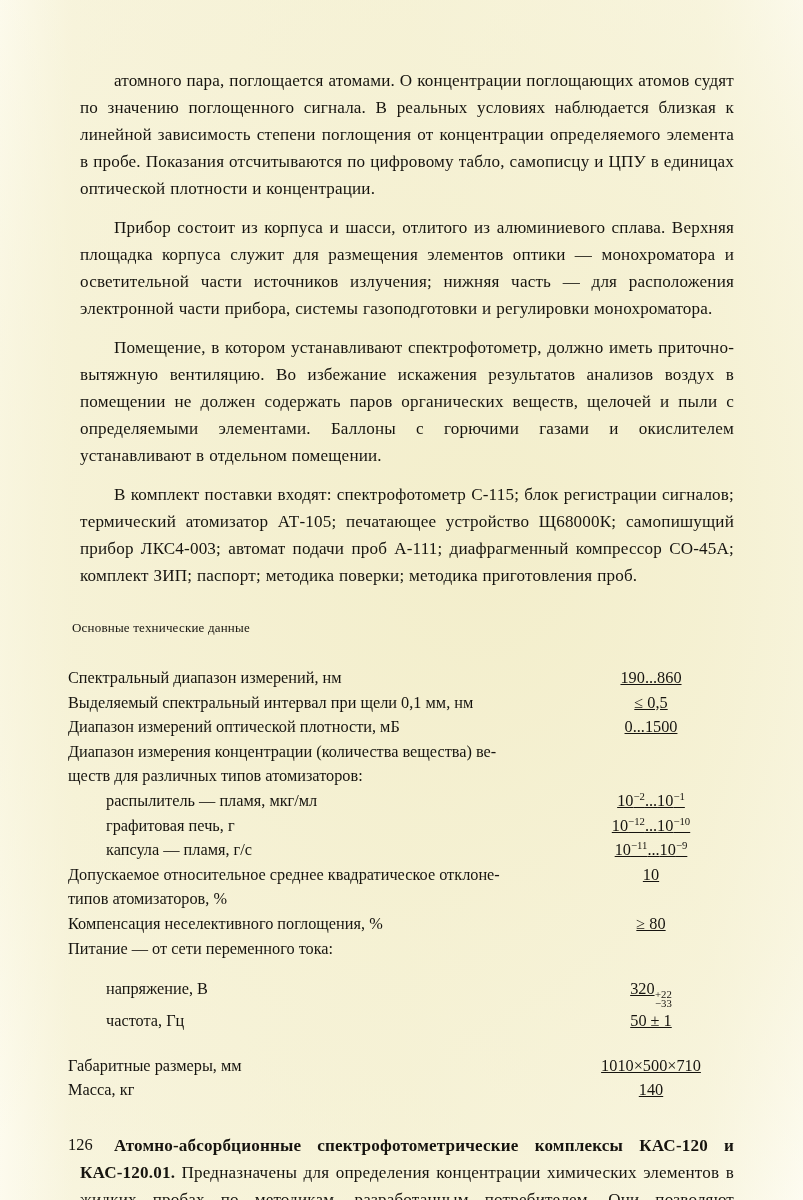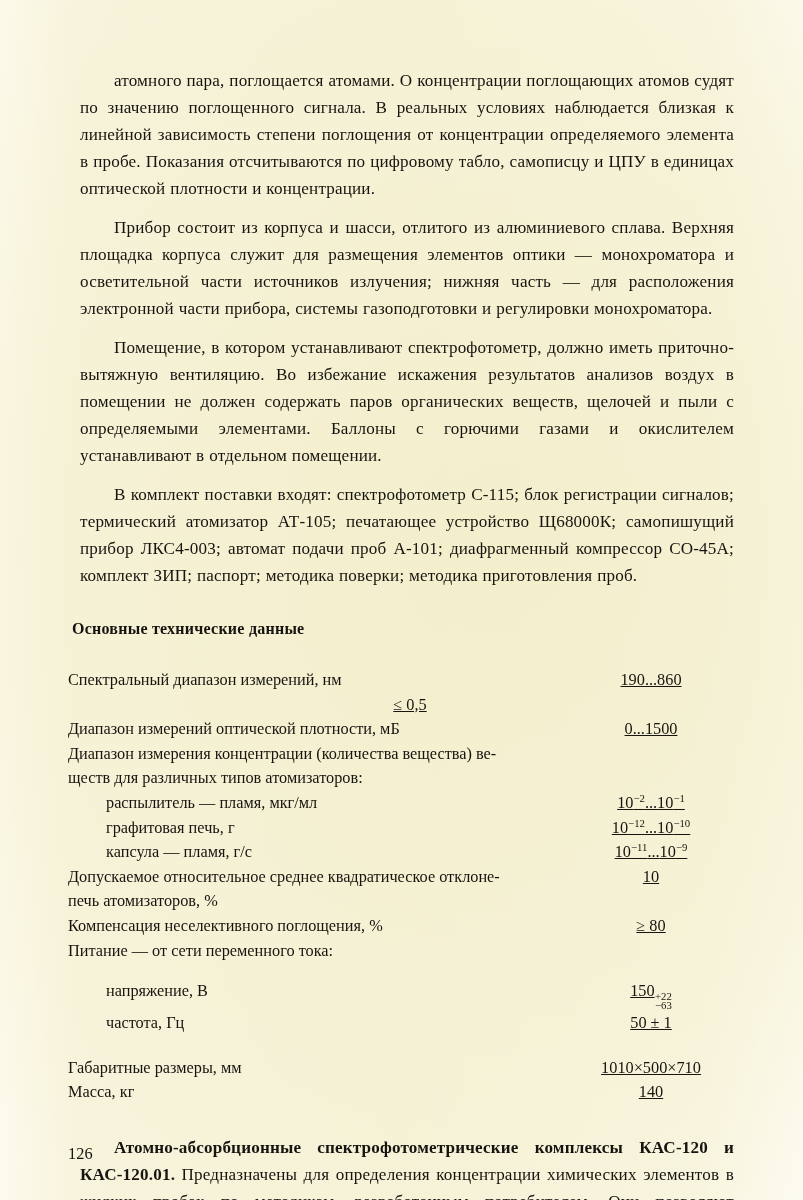--- a/index.html
+++ b/index.html
@@ -39,22 +39,22 @@
     text-align: justify;
     text-indent: 34px;
     letter-spacing: 0.01em;
     word-spacing: 0.02em;
   }
 
   .lead { font-weight: bold; }
 
   h2.section-title {
     margin: 31px 0 0 0;
-    font-size: 16px;
-    font-weight: bold;
+    font-size: 13px;
+    font-weight: normal;
     letter-spacing: 0.015em;
     text-indent: 4px;
   }
 
   
   .specs {
     margin-top: 30px;
     width: 678px;
   }
   .spec-row {
@@ -95,48 +95,49 @@
     line-height: 1.0;
     margin-left: 0.5px;
     text-align: left;
   }
   .stack .up { margin-bottom: 0px; }
   .stack .dn { margin-top: -1px; }
 
   .page-number {
     position: absolute;
     left: 68px;
-    bottom: 36px;
+    bottom: 45px;
     font-size: 16.4px;
     text-align: right;
   }
 
   .par-gap-1 { margin-top: 0.5px; }
 </style>
 </head>
 <body>
 
 <div class="page">
   <div class="col">
 
     <p class="body-par">атомного пара, поглощается атомами. О концентрации поглощающих атомов судят по значению поглощенного сигнала. В реальных условиях наблюдается близкая к линейной зависимость степени поглощения от концентрации определяемого элемента в пробе. Показания отсчитываются по цифровому табло, самописцу и ЦПУ в единицах оптической плотности и концентрации.</p>
     <p class="body-par par-gap-1">Прибор состоит из корпуса и шасси, отлитого из алюминиевого сплава. Верхняя площадка корпуса служит для размещения элементов оптики — монохроматора и осветительной части источников излучения; нижняя часть — для расположения электронной части прибора, системы газоподготовки и регулировки монохроматора.</p>
     <p class="body-par par-gap-1">Помещение, в котором устанавливают спектрофотометр, должно иметь приточно-вытяжную вентиляцию. Во избежание искажения результатов анализов воздух в помещении не должен содержать паров органических веществ, щелочей и пыли с определяемыми элементами. Баллоны с горючими газами и окислителем устанавливают в отдельном помещении.</p>
-    <p class="body-par par-gap-1">В комплект поставки входят: спектрофотометр С-115; блок регистрации сигналов; термический атомизатор АТ-105; печатающее устройство Щ68000К; самопишущий прибор ЛКС4-003; автомат подачи проб А-101; диафрагменный компрессор СО-45А; комплект ЗИП; паспорт; методика поверки; методика приготовления проб.</p>
+    <p class="body-par par-gap-1">В комплект поставки входят: спектрофотометр С-115; блок регистрации сигналов; термический атомизатор АТ-105; печатающее устройство Щ68000К; самопишущий прибор ЛКС4-003; автомат подачи проб А-111; диафрагменный компрессор СО-45А; комплект ЗИП; паспорт; методика поверки; методика приготовления проб.</p>
 
     <h2 class="section-title">Основные технические данные</h2>
 
     <div class="specs">
 
       <div class="spec-row">
         <div class="spec-label">Спектральный диапазон измерений, нм</div>
         <div class="spec-value">190...860</div>
       </div>
 
       <div class="spec-row">
+        <div class="spec-label">Выделяемый спектральный интервал при щели 0,1 мм, нм</div>
         <div class="spec-value">≤ 0,5</div>
       </div>
 
       <div class="spec-row">
         <div class="spec-label">Диапазон измерений оптической плотности, мБ</div>
         <div class="spec-value">0...1500</div>
       </div>
 
       <div class="spec-row">
         <div class="spec-label">
@@ -157,40 +158,40 @@
       </div>
 
       <div class="spec-row indent">
         <div class="spec-label">капсула — пламя, г/с</div>
         <div class="spec-value"><span>10</span><span class="exp">−11</span><span>...</span><span>10</span><span class="exp">−9</span></div>
       </div>
 
       <div class="spec-row">
         <div class="spec-label">
           <span class="wrap-cont">Допускаемое относительное среднее квадратическое отклоне-</span>
-          <span class="wrap-cont">печь атомизаторов, %</span>
+          <span class="wrap-cont">типов атомизаторов, %</span>
         </div>
         <div class="spec-value">10</div>
       </div>
 
       <div class="spec-row">
         <div class="spec-label">Компенсация неселективного поглощения, %</div>
         <div class="spec-value">≥ 80</div>
       </div>
 
       <div class="spec-row">
         <div class="spec-label">Питание — от сети переменного тока:</div>
         <div class="spec-value"></div>
       </div>
 
       <div class="spec-row indent" style="margin-top:16px;">
         <div class="spec-label">напряжение, В</div>
-        <div class="spec-value"><span>150</span><span class="stack">
+        <div class="spec-value"><span>320</span><span class="stack">
               <span class="up">+22</span>
-              <span class="dn">−63</span>
+              <span class="dn">−33</span>
             </span></div>
       </div>
 
       <div class="spec-row indent">
         <div class="spec-label">частота, Гц</div>
         <div class="spec-value">50 ± 1</div>
       </div>
 
       <div class="spec-row" style="margin-top:20px;">
         <div class="spec-label">Габаритные размеры, мм</div>

